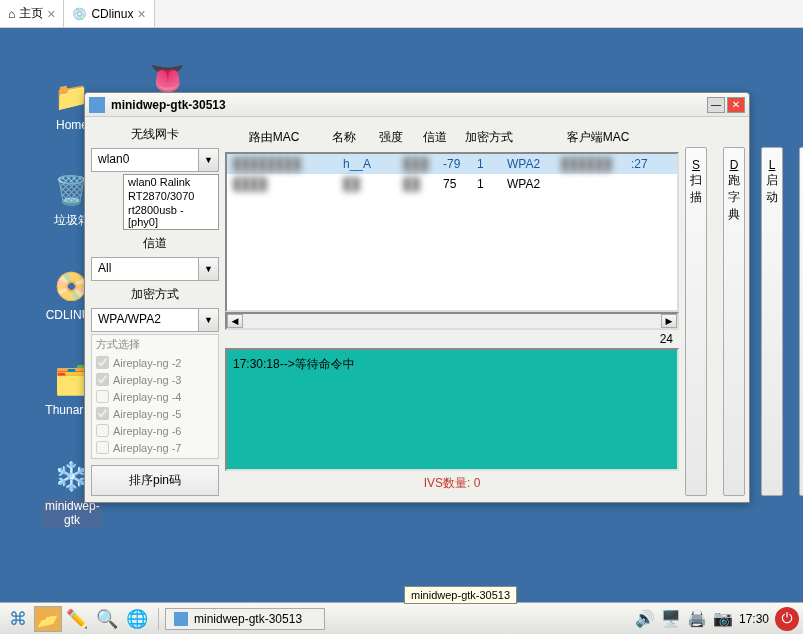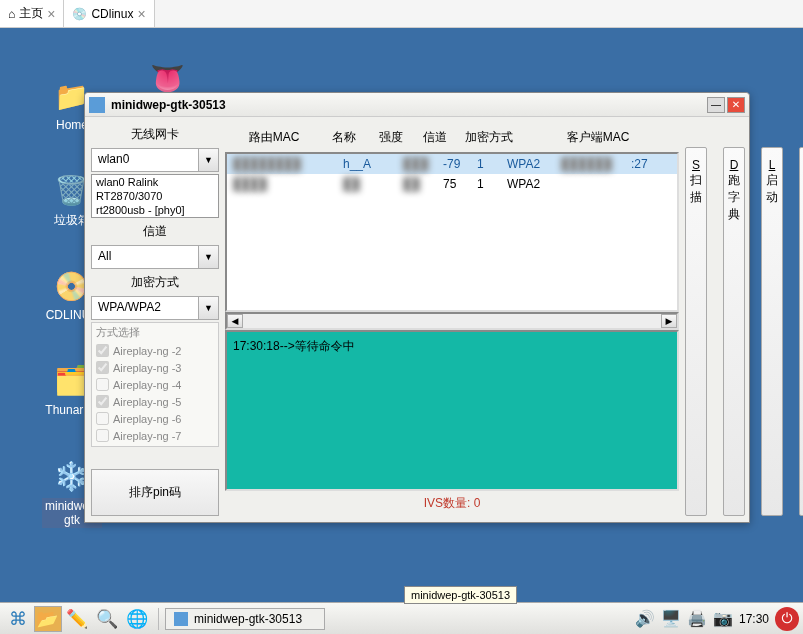--- a/index.html
+++ b/index.html
@@ -23,29 +23,29 @@
     .titlebar .btn { width: 18px; height: 16px; margin-left: 2px; border: 1px solid #999; background: #ddd; display: flex; align-items: center; justify-content: center; font-size: 10px; cursor: pointer; }
     .titlebar .btn.close { background: #e74c3c; color: #fff; }
     
     .window-body { display: flex; padding: 6px; gap: 6px; }
     
     .left-panel { width: 128px; display: flex; flex-direction: column; gap: 2px; }
     .panel-label { font-size: 12px; text-align: center; padding: 3px 0; }
     .dropdown { display: flex; border: 1px solid #aaa; background: #fff; height: 24px; }
     .dropdown .value { flex: 1; padding: 3px 6px; font-size: 12px; }
     .dropdown .arrow { width: 20px; background: linear-gradient(#f8f8f8,#e0e0e0); border-left: 1px solid #aaa; display: flex; align-items: center; justify-content: center; font-size: 9px; }
-    .dropdown-list { border: 1px solid #999; background: #fff; font-size: 11px; }
+    .dropdown-list { border: 1px solid #999; background: #fff; font-size: 11px; margin-left: 32px; }
     .dropdown-list div { padding: 1px 4px; }
     
     .method-group { border: 1px solid #ccc; background: #f8f8f5; padding: 2px 4px; font-size: 11px; color: #888; }
     .method-group .group-title { font-size: 11px; margin-bottom: 2px; }
     .check-row { display: flex; align-items: center; gap: 4px; padding: 2px 0; }
     .check-row input { width: 13px; height: 13px; }
     
-    .pin-btn { border: 1px solid #aaa; background: linear-gradient(#f8f8f8,#e8e8e8); padding: 14px; font-size: 12px; text-align: center; margin-top: 20px; cursor: pointer; }
+    .pin-btn { border: 1px solid #aaa; background: linear-gradient(#f8f8f8,#e8e8e8); padding: 6px; font-size: 12px; text-align: center; margin-top: 4px; cursor: pointer; }
     
     .center-panel { flex: 1; display: flex; flex-direction: column; }
     .table-header { display: flex; font-size: 12px; padding: 6px 4px; justify-content: space-between; }
     .table-header span { text-align: center; }
     .th-mac { width: 90px; }
     .th-name { width: 50px; }
     .th-sig { width: 44px; }
     .th-chan { width: 44px; }
     .th-enc { width: 64px; }
     .th-client { flex: 1; }
@@ -206,20 +206,21 @@
           <span style="width:34px">75</span>
           <span style="width:30px">1</span>
           <span style="width:54px">WPA2</span>
         </div>
       </div>
       <div class="scroll-area">
         <div class="scroll-left">◀</div>
         <div class="scroll-track"></div>
         <div class="scroll-right">▶</div>
       </div>
+      <div class="scroll-count">24</div>
       <div class="log-area">
         <div>17:30:18--&gt;等待命令中</div>
       </div>
       <div class="ivs-label">IVS数量: 0</div>
     </div>
 
     <div class="right-panel">
       <div class="action-btn"><span class="u">S</span><span>扫描</span></div>
       <div class="action-btn"><span class="u">D</span><span>跑字典</span></div>
       <div class="action-btn"><span class="u">L</span><span>启动</span></div>

